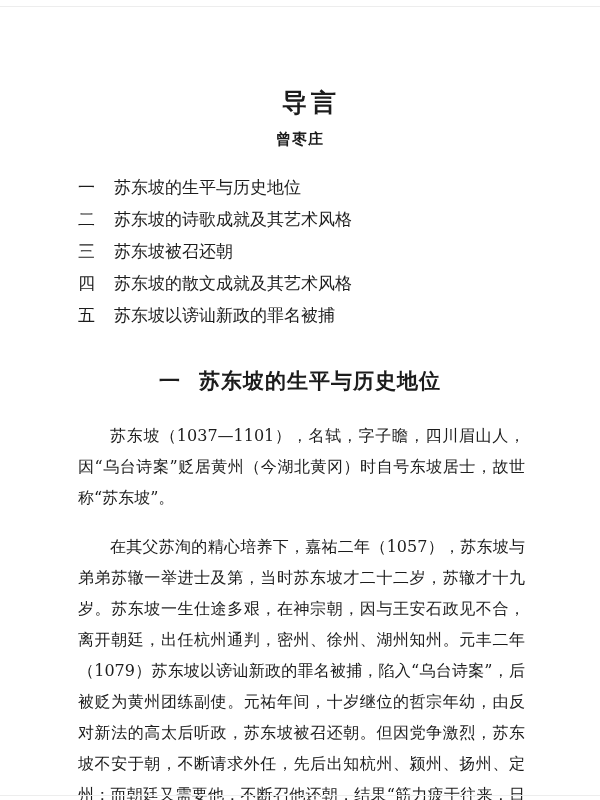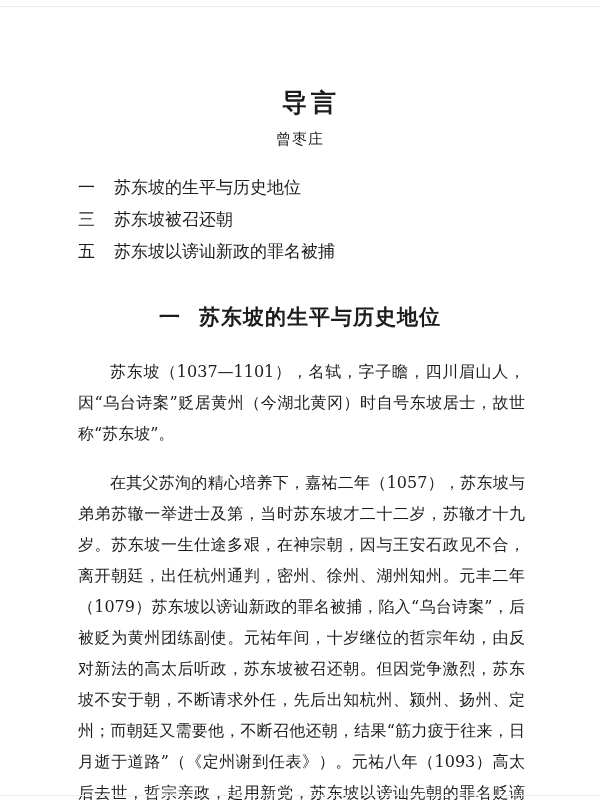--- a/index.html
+++ b/index.html
@@ -30,20 +30,21 @@
     font-size: 25px;
     font-weight: 700;
     letter-spacing: 4px;
     text-indent: 4px; 
   }
   .doc-author {
     margin-top: 11px;
     text-align: center;
     font-size: 15px;
     letter-spacing: 1px;
+    font-weight: bold;
   }
 
   .toc {
     margin: 22px 0 0 78px;
   }
   .toc-item {
     height: 32px;
     line-height: 32px;
     font-size: 17px;
     white-space: nowrap;
@@ -81,21 +82,27 @@
   <div class="edge-line top"></div>
 
   <h1 class="doc-title">导言</h1>
   <div class="doc-author">曾枣庄</div>
 
   <div class="toc">
     <div class="toc-item">
       <span class="toc-num">一</span><span class="toc-label">苏东坡的生平与历史地位</span>
     </div>
     <div class="toc-item">
+      <span class="toc-num">二</span><span class="toc-label">苏东坡的诗歌成就及其艺术风格</span>
+    </div>
+    <div class="toc-item">
       <span class="toc-num">三</span><span class="toc-label">苏东坡被召还朝</span>
+    </div>
+    <div class="toc-item">
+      <span class="toc-num">四</span><span class="toc-label">苏东坡的散文成就及其艺术风格</span>
     </div>
     <div class="toc-item">
       <span class="toc-num">五</span><span class="toc-label">苏东坡以谤讪新政的罪名被捕</span>
     </div>
   </div>
 
   <h2 class="section-heading">
     <span class="sec-num">一</span><span>苏东坡的生平与历史地位</span>
   </h2>
 

